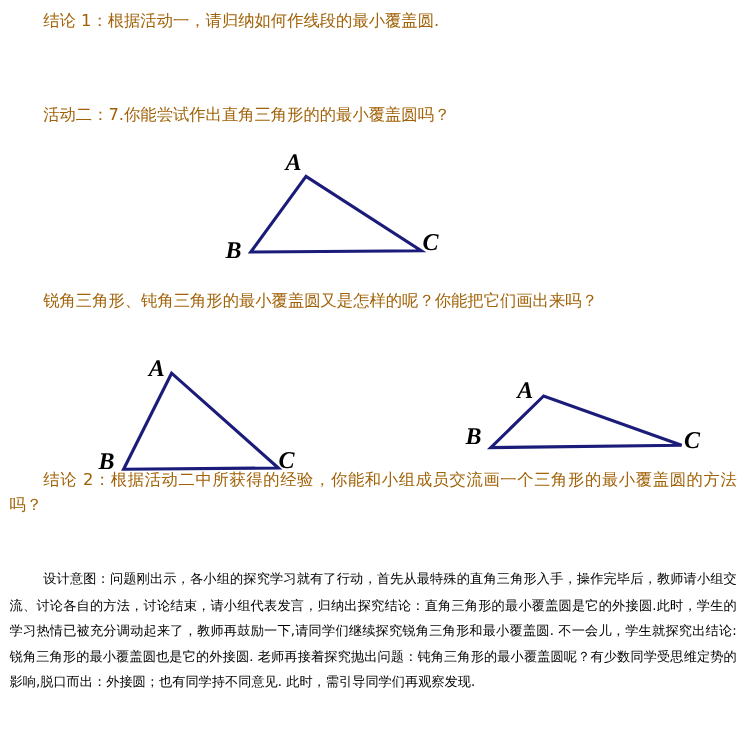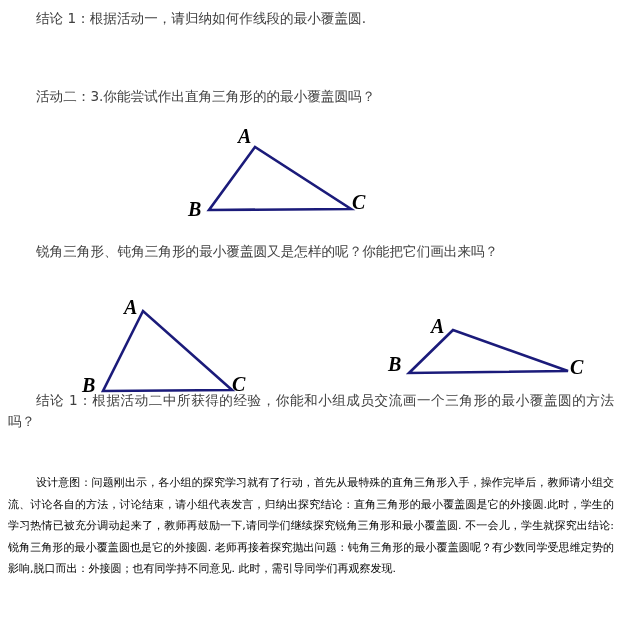--- a/index.html
+++ b/index.html
@@ -17,21 +17,21 @@
   }
   .page {
     position: relative;
     width: 623px;
     height: 620px;
   }
   .para {
     position: absolute;
     font-size: 13.6px;
     line-height: 21px;
-    color: #404040;
+    color: #a16207;
     letter-spacing: 0px;
     text-align: justify;
   }
   .indent2 {
     text-indent: 28px;
   }
   .fig {
     position: absolute;
   }
   .fig svg {
@@ -55,21 +55,21 @@
   }
 </style>
 </head>
 <body>
 
 <div class="page">
 
   <div class="para indent2" style="left:8px; top:8px; width:600px;">结论 1：根据活动一，请归纳如何作线段的最小覆盖圆.</div>
 
 
-  <div class="para indent2" style="left:8px; top:86px; width:600px;">活动二：3.你能尝试作出直角三角形的的最小覆盖圆吗？</div>
+  <div class="para indent2" style="left:8px; top:86px; width:600px;">活动二：7.你能尝试作出直角三角形的的最小覆盖圆吗？</div>
 
   <div class="fig" style="left:0px; top:0px; width:623px; height:240px;">
     <svg width="623" height="240" viewBox="0 0 623 240">
       <polygon points="255,147 209,210 351,209" fill="none" stroke="#1b1b7a" stroke-width="2.6" stroke-linejoin="miter"></polygon>
     </svg>
     <div class="vlabel" style="left:238px; top:126px;">A</div>
     <div class="vlabel" style="left:188px; top:199px;">B</div>
     <div class="vlabel" style="left:352px; top:192px;">C</div>
   </div>
 
@@ -86,17 +86,17 @@
 
   <div class="fig" style="left:0px; top:0px; width:623px; height:420px;">
     <svg width="623" height="420" viewBox="0 0 623 420">
       <polygon points="453,330 409,373 568,371" fill="none" stroke="#1b1b7a" stroke-width="2.6" stroke-linejoin="miter"></polygon>
     </svg>
     <div class="vlabel" style="left:431px; top:316px;">A</div>
     <div class="vlabel" style="left:388px; top:354px;">B</div>
     <div class="vlabel" style="left:570px; top:357px;">C</div>
   </div>
 
-  <div class="para indent2" style="left:8px; top:390px; width:606px;">结论 1：根据活动二中所获得的经验，你能和小组成员交流画一个三角形的最小覆盖圆的方法吗？</div>
+  <div class="para indent2" style="left:8px; top:390px; width:606px;">结论 2：根据活动二中所获得的经验，你能和小组成员交流画一个三角形的最小覆盖圆的方法吗？</div>
 
   <div class="blocktext indent2" style="left:8px; top:472px; width:606px; text-align:justify;">设计意图：问题刚出示，各小组的探究学习就有了行动，首先从最特殊的直角三角形入手，操作完毕后，教师请小组交流、讨论各自的方法，讨论结束，请小组代表发言，归纳出探究结论：直角三角形的最小覆盖圆是它的外接圆.此时，学生的学习热情已被充分调动起来了，教师再鼓励一下,请同学们继续探究锐角三角形和最小覆盖圆. 不一会儿，学生就探究出结论:锐角三角形的最小覆盖圆也是它的外接圆.  老师再接着探究抛出问题：钝角三角形的最小覆盖圆呢？有少数同学受思维定势的影响,脱口而出：外接圆；也有同学持不同意见. 此时，需引导同学们再观察发现.</div>
 
 </div>
 
 </body></html>

